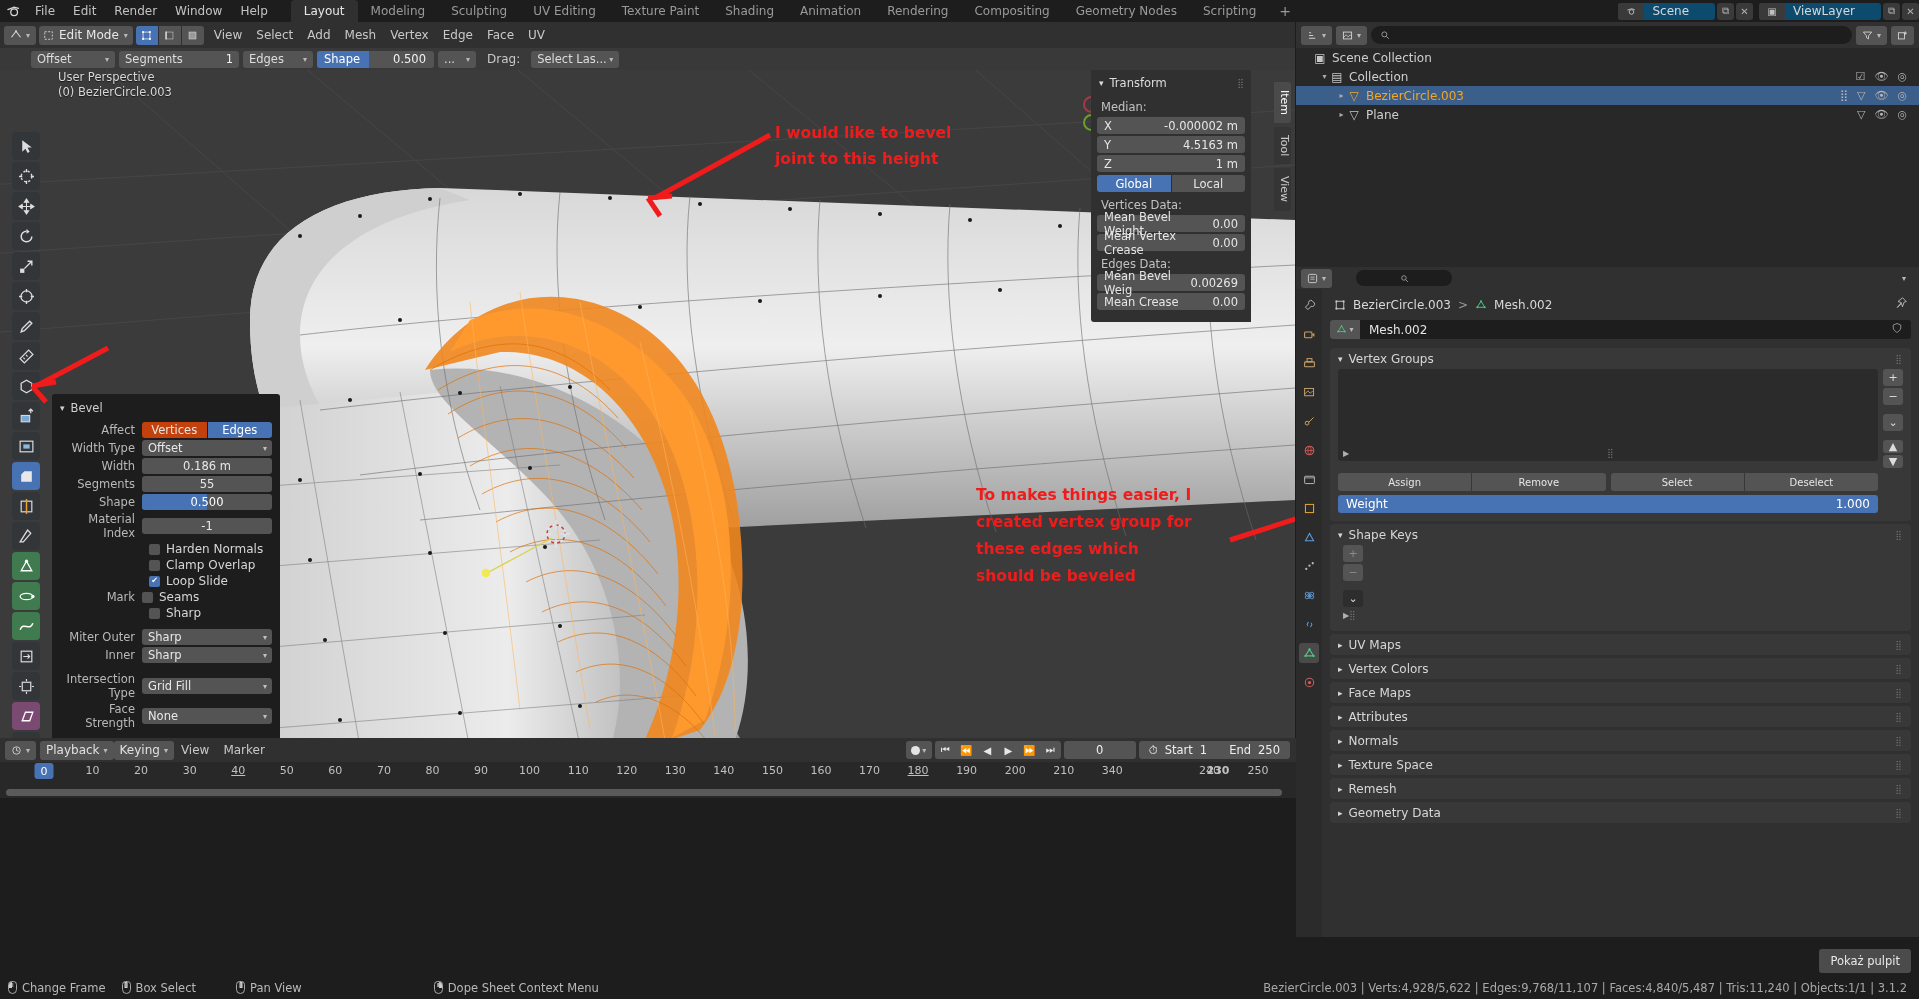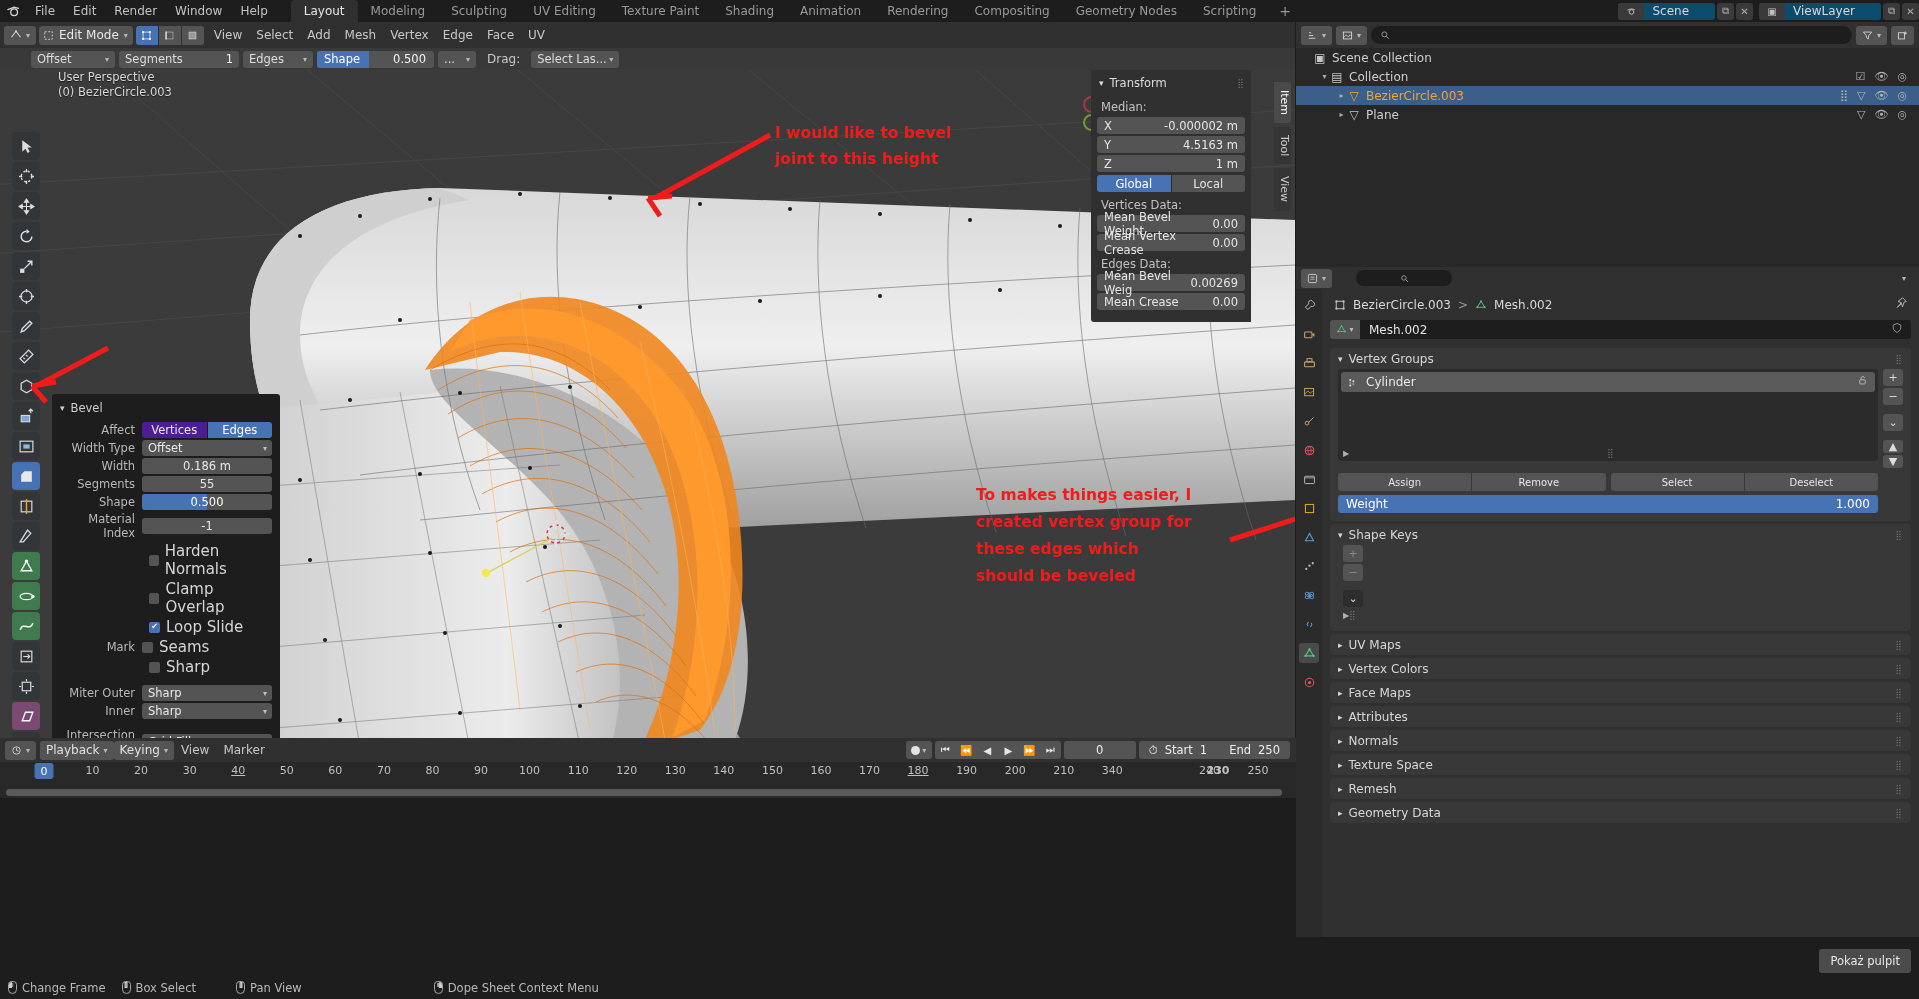--- a/index.html
+++ b/index.html
@@ -115,34 +115,34 @@
   .bevel { position:absolute; left:52px; top:324px; width:228px; background:#1d1d1d;
     border-radius:3px; padding:5px 8px 8px 8px; }
   .bv-head { display:flex; align-items:center; gap:6px; font-size:11.5px; color:#cfcfcf; padding:2px 0 7px 0;}
   .bv-row { display:flex; align-items:center; margin-bottom:2px; }
   .bv-lab { width:82px; text-align:right; padding-right:7px; font-size:11.5px; color:#b9b9b9; }
   .bv-ctl { flex:1; height:16px; background:#545454; border-radius:3px; display:flex; align-items:center;
     padding:0 6px; font-size:11.5px; color:#e8e8e8; position:relative; justify-content:center; }
   .bv-ctl.left { justify-content:flex-start; }
   .bv-ctl .dn { position:absolute; right:5px; font-size:8px; color:#c0c0c0; }
   .bv-seg { flex:1; display:flex; gap:1px; }
-  .bv-seg div { flex:1; height:16px; background:#4c1d95; display:flex; align-items:center;
+  .bv-seg div { flex:1; height:16px; background:#c2410c; display:flex; align-items:center;
     justify-content:center; font-size:11.5px; color:#e6e6e6; }
   .bv-seg div:first-child{border-radius:3px 0 0 3px;} .bv-seg div:last-child{border-radius:0 3px 3px 0;}
   .bv-seg div.on { background:#4772b3; color:#fff; }
   .bv-slider { flex:1; height:16px; border-radius:3px; background:#545454; position:relative;
     display:flex; align-items:center; justify-content:center; font-size:11.5px; color:#fff; overflow:hidden;}
   .bv-slider .f { position:absolute; left:0; top:0; bottom:0; background:#4772b3; }
   .bv-slider span { position:relative; }
   .cb-row { display:flex; align-items:center; margin-bottom:2px; }
   .cbx { width:11px; height:11px; border-radius:2px; background:#545454; margin-right:6px;
     display:flex; align-items:center; justify-content:center; }
   .cbx.on { background:#4772b3; }
   .cbx.on:after { content:"✔"; color:#fff; font-size:8px; line-height:1;}
-  .cb-lab { font-size:15px; color:#d6d6d6; }
+  .cb-lab { font-size:12px; color:#d6d6d6; }
   .bv-gap { height:7px; }
 
   
   .anno { position:absolute; color:#f01c1c; font-weight:bold; font-size:15.5px; line-height:26px;
     font-family:"DejaVu Sans", sans-serif; }
 
   
   .outliner { position:absolute; left:1296px; top:22px; width:623px; height:245px; background:#282828; }
   .ol-header { height:26px; background:#303030; display:flex; align-items:center; padding:0 5px; gap:4px; }
   .ol-search { flex:1; height:18px; background:#1d1d1d; border-radius:9px; display:flex;
@@ -1133,36 +1133,20 @@
 
       <div class="panel">
         <div class="p-head">
           <span style="font-size:9px">▾</span>
           <span>Vertex Groups</span>
           <span class="p-grip">⣿</span>
         </div>
         <div class="p-body">
           <div class="vg-wrap">
             <div class="vg-list">
-              <div class="vg-item">
-                <svg viewBox="0 0 16 16" width="11" height="11">
-                  <rect x="2" y="3" width="2.6" height="2.6" fill="#e0e0e0"></rect>
-                    <rect x="2" y="7" width="2.6" height="2.6" fill="#9a9a9a"></rect>
-                    <rect x="2" y="11" width="2.6" height="2.6" fill="#e0e0e0"></rect>
-                  <rect x="6.5" y="5" width="2.6" height="2.6" fill="#e0e0e0"></rect>
-                    <rect x="6.5" y="9" width="2.6" height="2.6" fill="#9a9a9a"></rect>
-                </svg>
-                <span>Cylinder</span>
-                <span class="vg-lock">
-                  <svg viewBox="0 0 16 16" width="11" height="11">
-                      <rect x="4" y="7" width="8" height="6" rx="1" fill="none" stroke="#c6c6c6" stroke-width="1.2"></rect>
-                      <path d="M6 7 V5 a2.5 2.5 0 0 1 5-0.5" fill="none" stroke="#c6c6c6" stroke-width="1.2"></path>
-                    </svg>
-                </span>
-              </div>
               <div class="vg-foot">
                 <span class="pl">▶</span>
                 <span class="gr">⣿</span>
               </div>
             </div>
             <div class="vg-side">
               <div class="sq">+</div>
               <div class="sq">−</div>
               <div class="sq" style="margin-top:7px">⌄</div>
               <div class="sq" style="margin-top:7px;height:13px">▲</div>
@@ -1362,16 +1346,17 @@
       <span>Box Select</span>
     </span>
     <span class="mouse" style="margin-left:24px">
       <span class="mouse-ico m"></span>
       <span>Pan View</span>
     </span>
     <span class="mouse" style="margin-left:116px">
       <span class="mouse-ico r"></span>
       <span>Dope Sheet Context Menu</span>
     </span>
+    <span class="stats">BezierCircle.003 | Verts:4,928/5,622 | Edges:9,768/11,107 | Faces:4,840/5,487 | Tris:11,240 | Objects:1/1 | 3.1.2</span>
   </div>
   <div class="tooltip">Pokaż pulpit</div>
 
 </div>
 
 </body></html>

